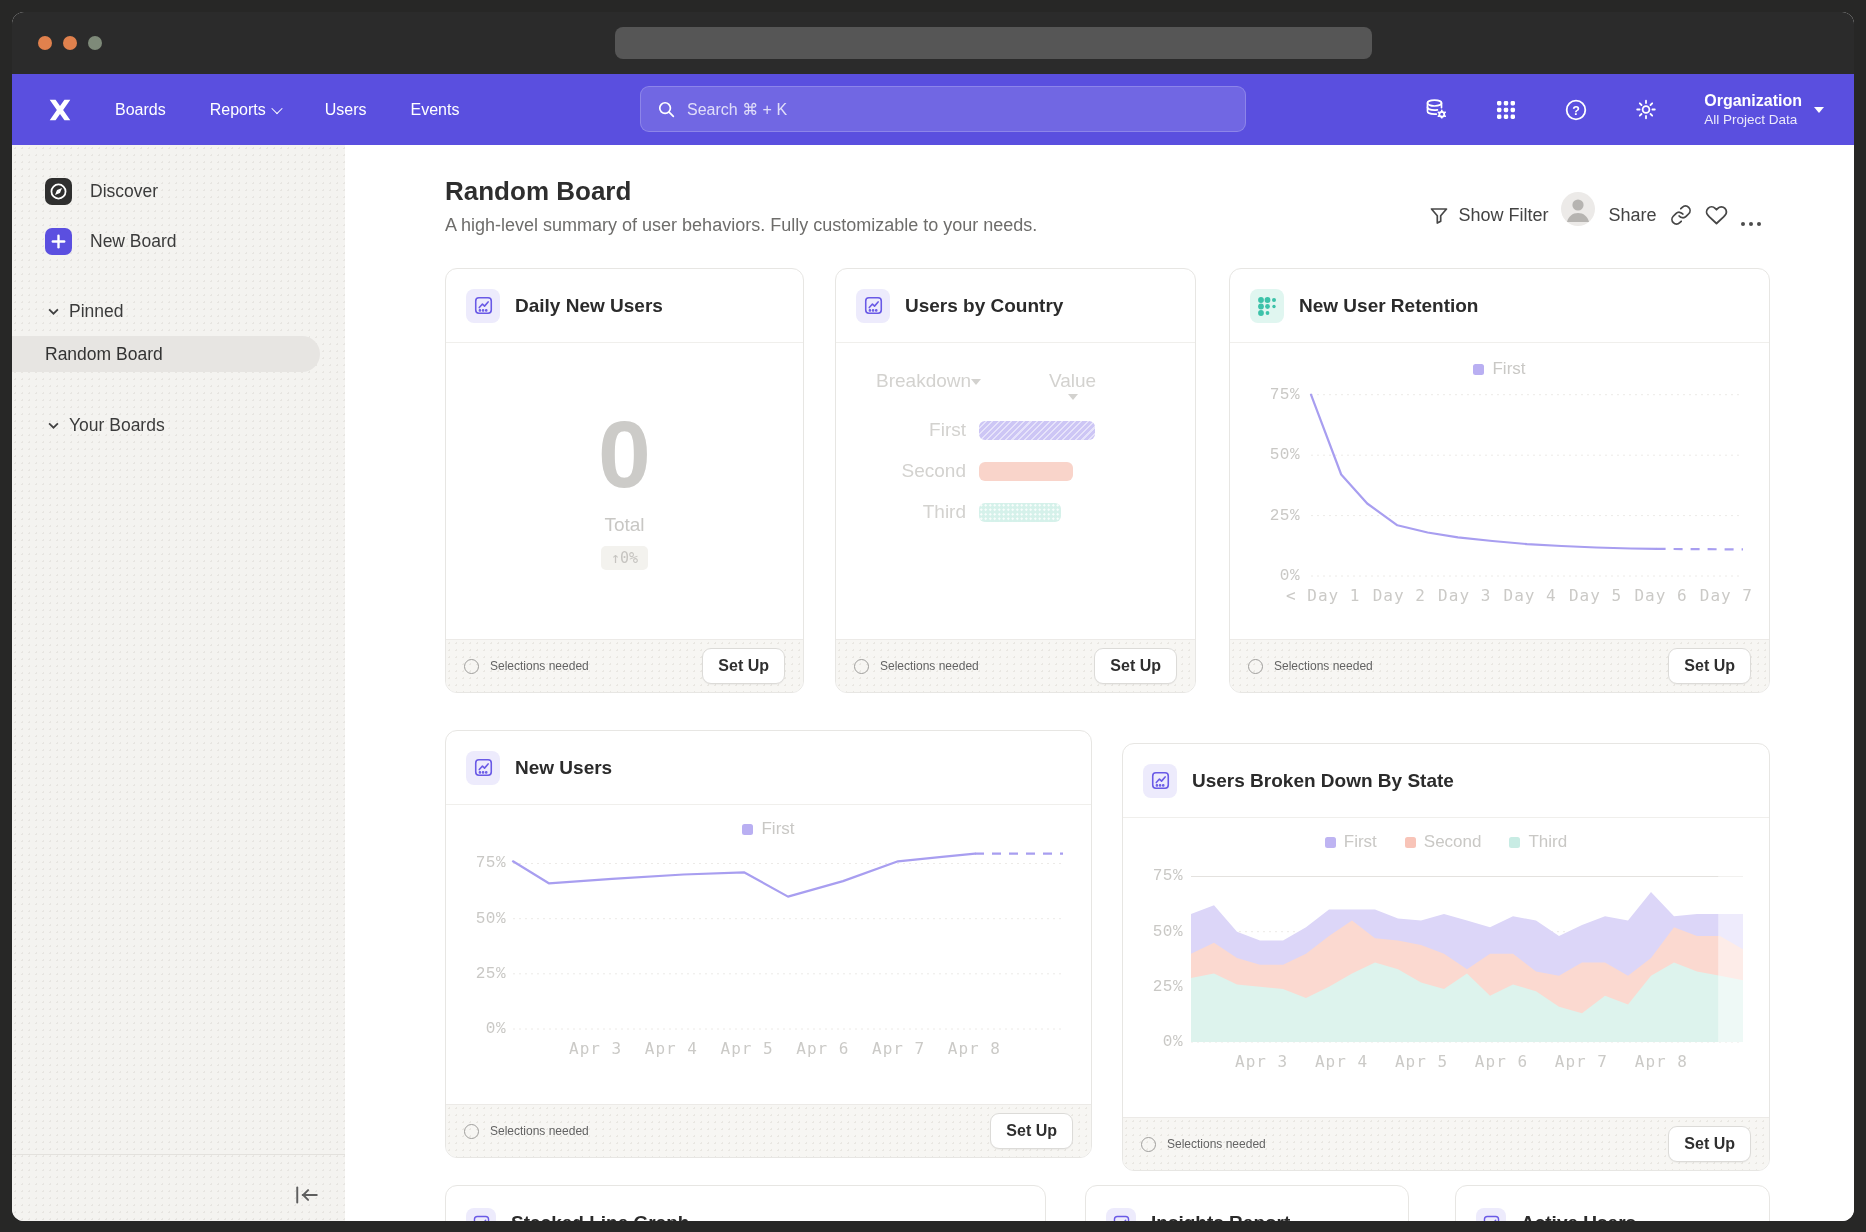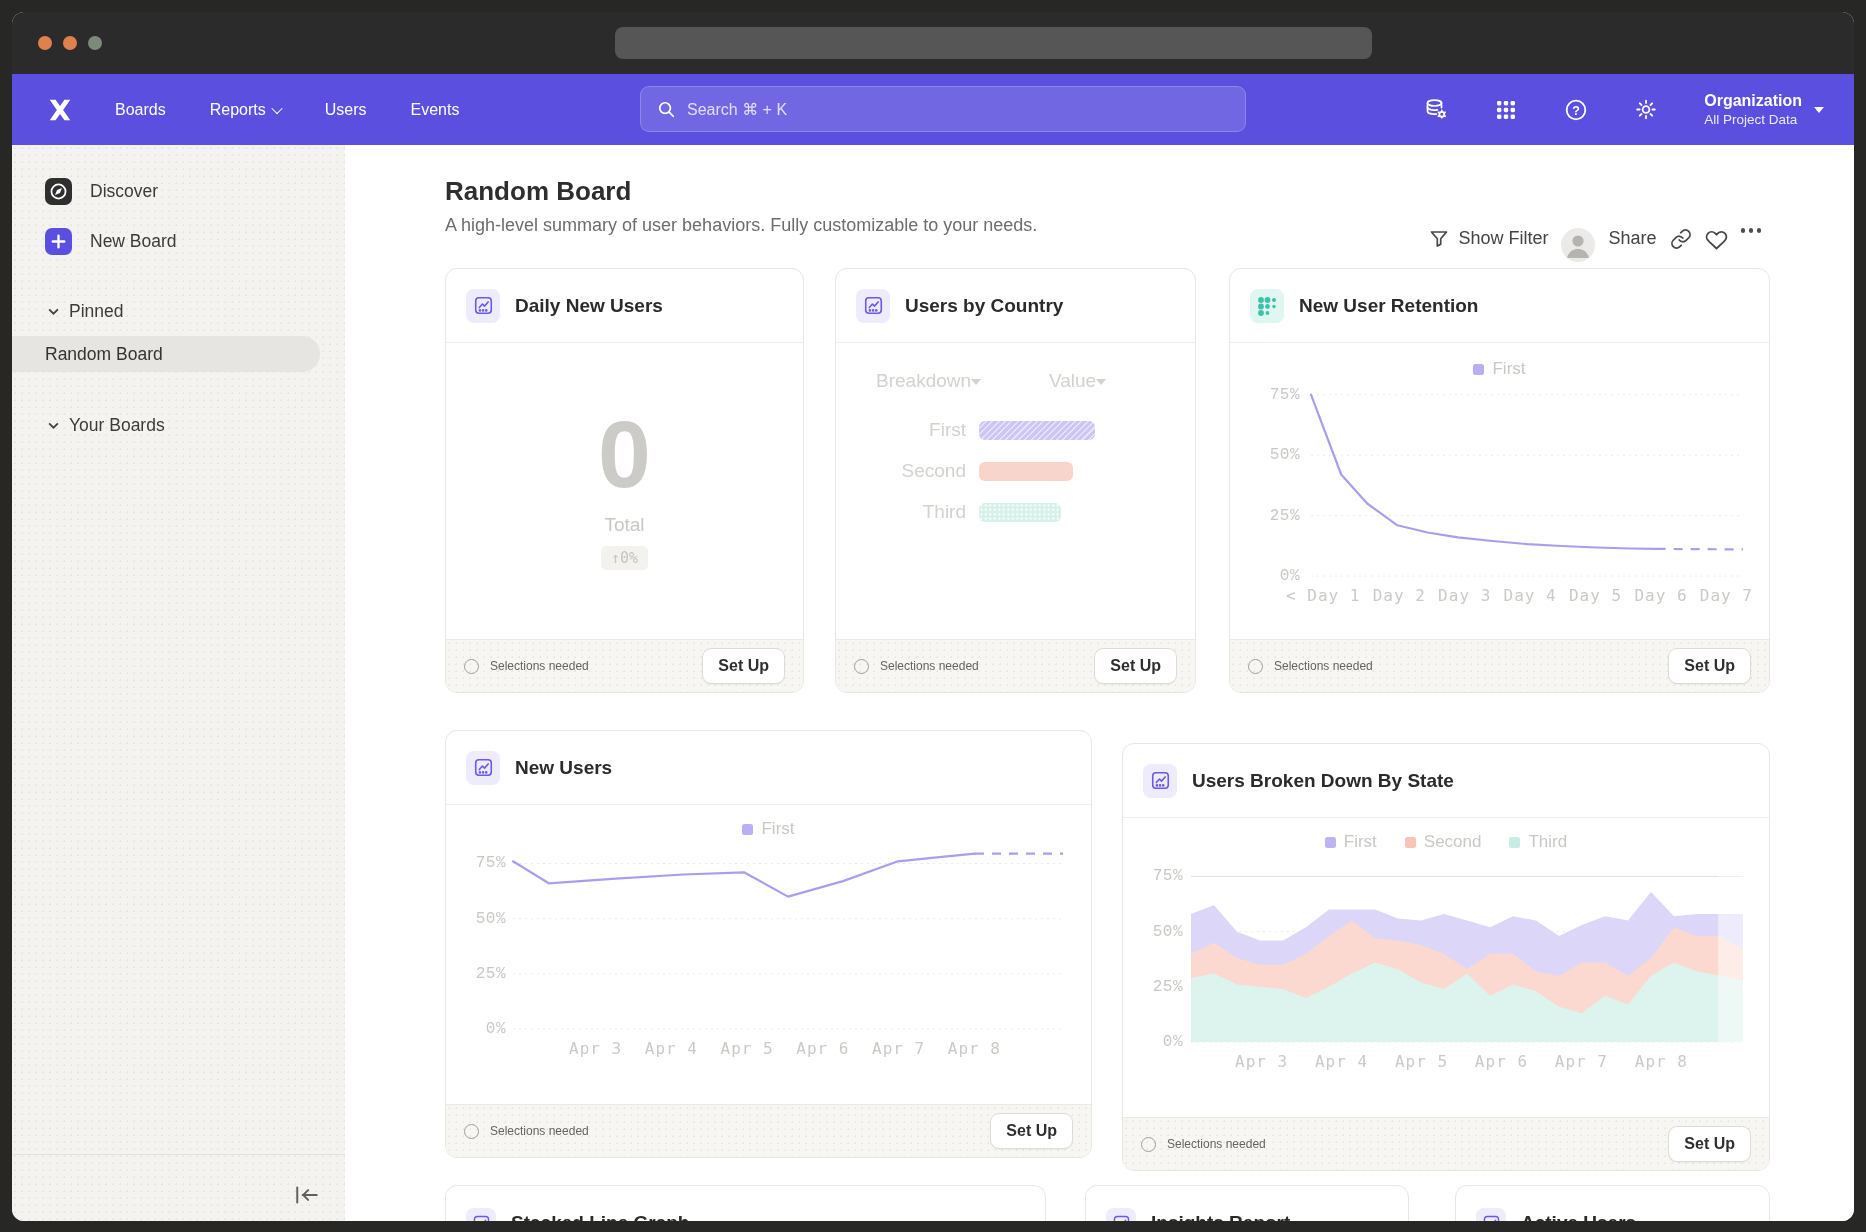--- a/index.html
+++ b/index.html
@@ -51,21 +51,21 @@
   .side-header { position:absolute; left:36px; display:flex; align-items:center; gap:10px; }
   .pill { position:absolute; left:0; width:308px; height:36px; background:#e7e5e2;
     border-radius:0 20px 20px 0; display:flex; align-items:center; padding-left:33px; }
   .pill .side-label { font-weight:400; color:#333; }
   .side-divider { position:absolute; left:0; right:0; top:1009px; border-top:1px solid #e3e1dd; }
   .collapse { position:absolute; left:282px; bottom:16px; width:26px; height:20px; display:flex; }
 
   
   .board-title { position:absolute; left:100px; top:31px; font-size:26px; font-weight:700; color:#2e2e2e; }
   .board-sub { position:absolute; left:100px; top:70px; font-size:18px; color:#6e6d6b; }
-  .actions { position:absolute; right:93px; top:47px; display:flex; align-items:flex-start; gap:13px;margin-top:36px; }
+  .actions { position:absolute; right:93px; top:47px; display:flex; align-items:flex-end; gap:13px; }
   .action { display:flex; align-items:center; gap:9px; font-size:18px; color:#434343; }
   .avatar { width:34px; height:34px; border-radius:50%; background:#eceae8; overflow:hidden; display:flex; }
   .dots3 { display:flex; gap:3.5px; align-items:center; }
   .dots3 i { width:4.5px; height:4.5px; border-radius:50%; background:#4c4c4c; }
 
   
   .card { position:absolute; background:#fff; border:1px solid #e7e6e3; border-radius:12px;
     display:flex; flex-direction:column; overflow:hidden; }
   .card-head { height:74px; flex:0 0 74px; display:flex; align-items:center; gap:15px;
     padding:0 20px; border-bottom:1px solid #f0efec; }
@@ -331,21 +331,21 @@
               </svg>
             </span>
             <span class="card-title">Users by Country</span>
           </div>
           <div class="card-body">
             <div class="dd-row">
               <span class="dd" style="left:40px;">
                 <span>Breakdown</span>
                   <i class="tri-g"></i>
               </span>
-              <span class="dd" style="left:213px;">
+              <span class="dd" style="left:213px;flex-direction:column;">
                 <span>Value</span>
                   <i class="tri-g"></i>
               </span>
             </div>
             <div class="c-row" style="top:76px;">
               <span class="c-label">First</span>
               <span class="c-bar bar-stripes" style="width: 116px; background-color: rgb(205, 198, 245);"></span>
             </div>
             <div class="c-row" style="top:117px;">
               <span class="c-label">Second</span>

